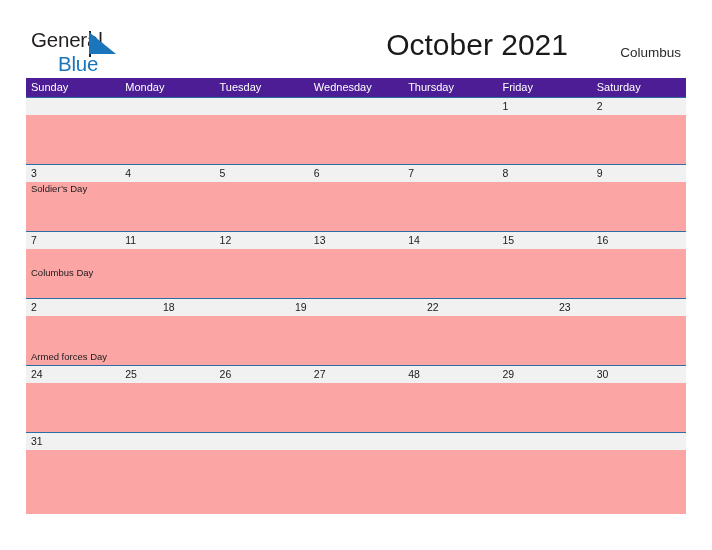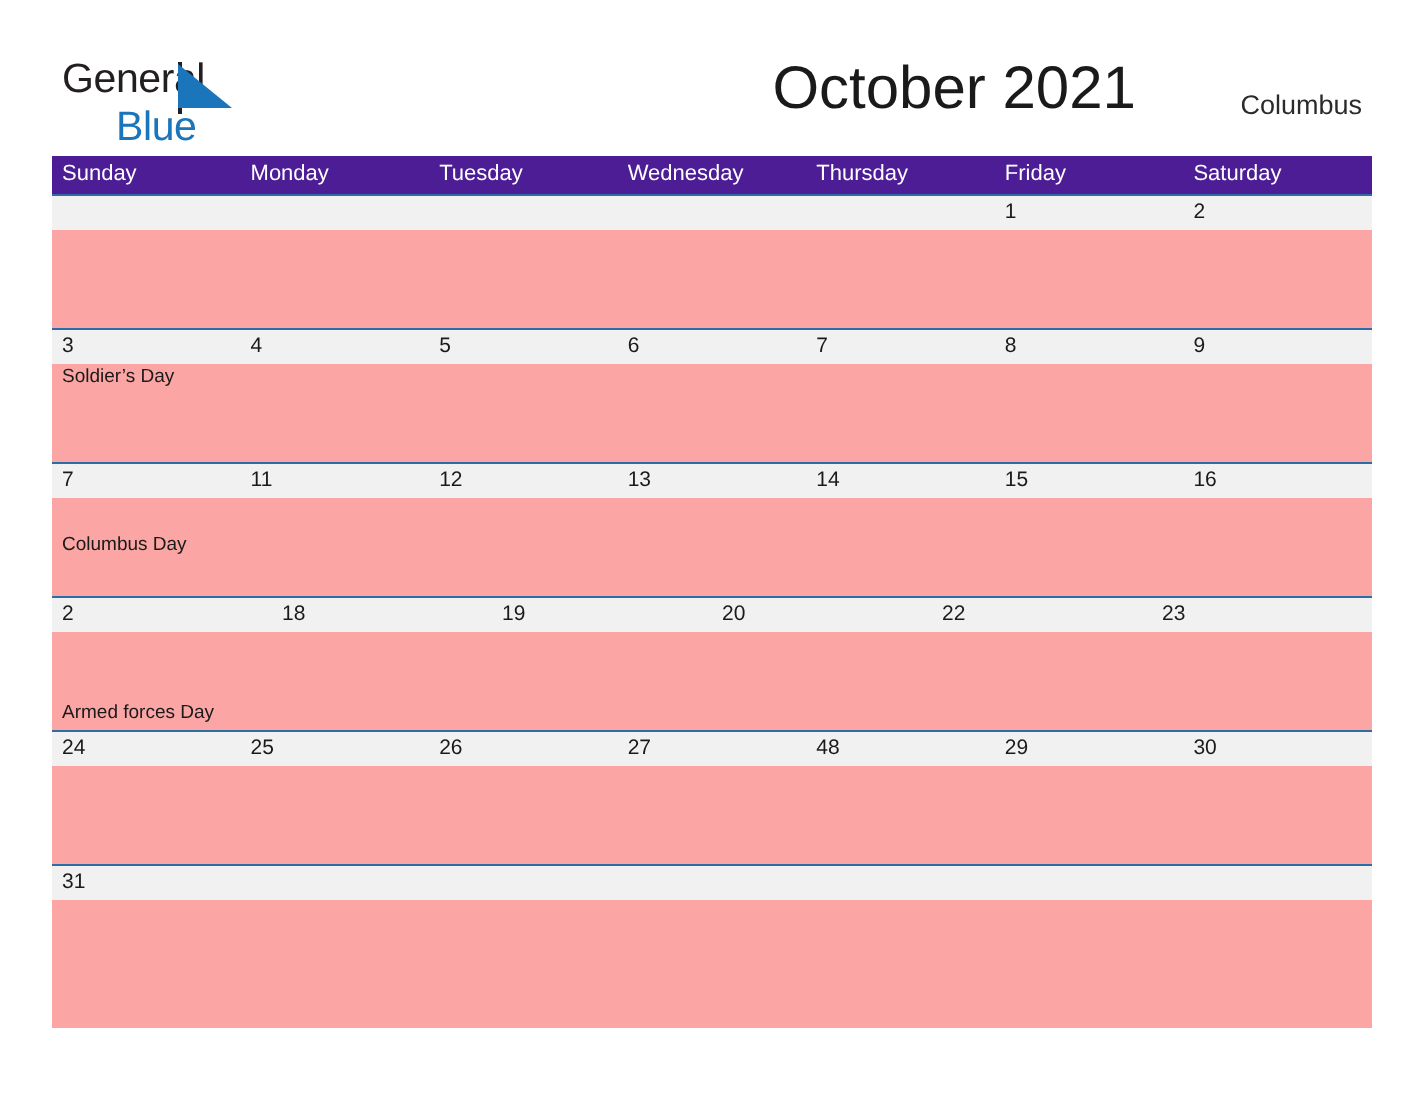--- a/index.html
+++ b/index.html
@@ -260,21 +260,20 @@
         <div class="event-cell"></div>
         <div class="event-cell"></div>
       </div>
     </div>
 
     <div class="week-row">
       <div class="day-number-band">
         <div class="day-cell">2</div>
         <div class="day-cell">18</div>
         <div class="day-cell">19</div>
-        <div class="day-cell">20</div>
         <div class="day-cell">22</div>
         <div class="day-cell">23</div>
       </div>
       <div class="event-band">
         <div class="event-cell"></div>
         <div class="event-cell"></div>
         <div class="event-cell"></div>
         <div class="event-cell"></div>
         <div class="event-cell">Armed forces Day</div>
         <div class="event-cell"></div>

